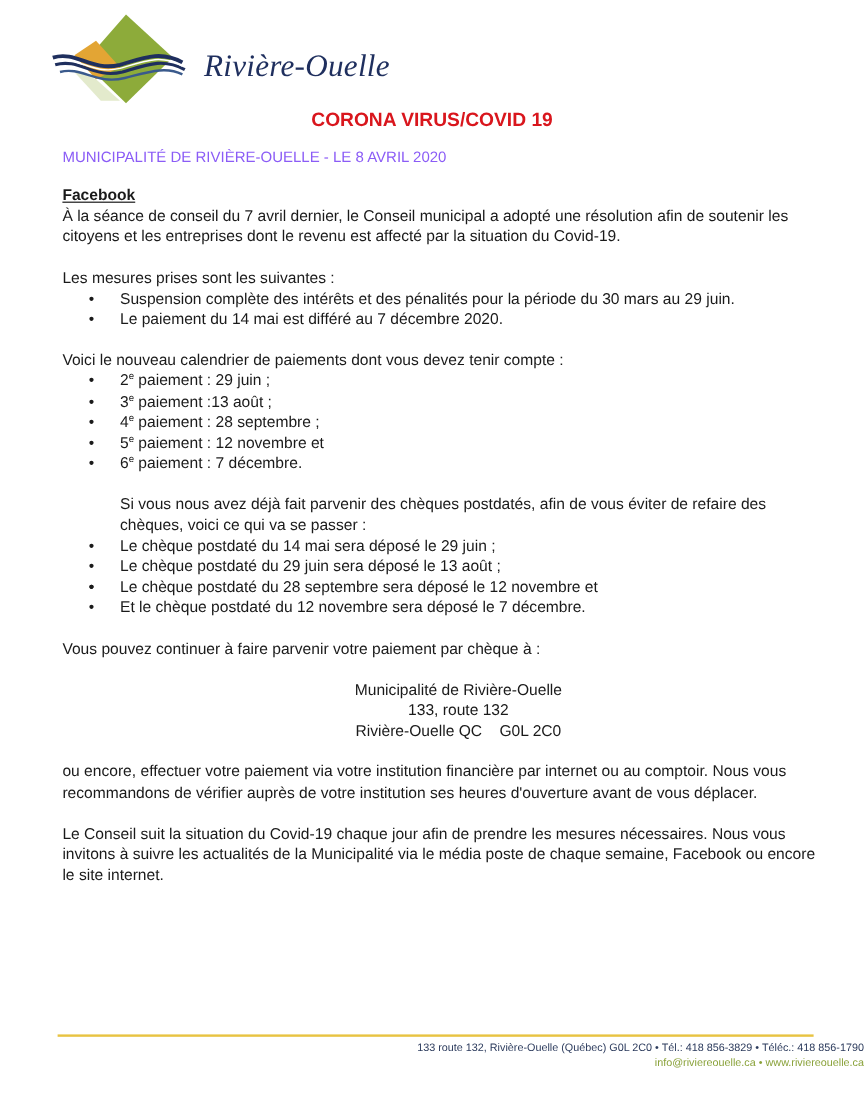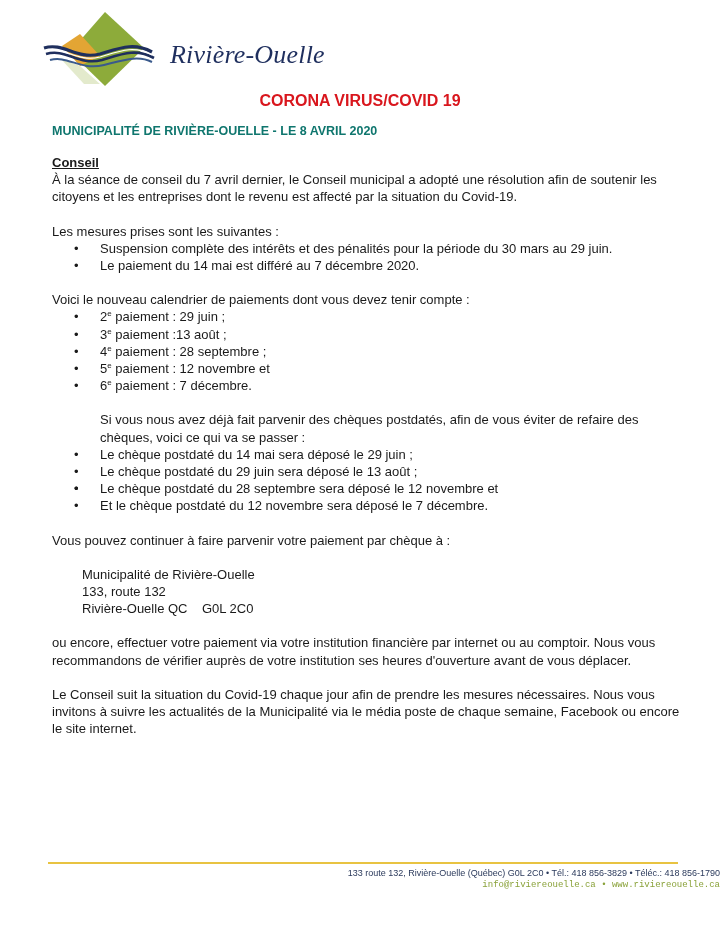--- a/index.html
+++ b/index.html
@@ -13,43 +13,43 @@
       position: absolute; left: 130px; top: 32px;
       font-family: Liberation Serif, serif; font-style: italic;
       font-size: 26px; color: #1f2f5e; letter-spacing: 0.2px;
     }
     .title {
       position: absolute; left: 0; width: 720px; top: 92px; text-align: center;
       font-weight: bold; font-size: 16px; color: #d9161d; box-sizing: border-box;
     }
     .subtitle {
       position: absolute; left: 52px; top: 124px;
-      font-weight: bold; font-size: 12.5px; color: #0f766e;
+      font-weight: normal; font-size: 12.5px; color: #8b5cf6;
     }
     .content {
       position: absolute; left: 52px; top: 154px; width: 630px;
       font-size: 13px; line-height: 17.2px; color: #1a1a1a;
     }
     .content p { margin: 0; }
     .heading { font-weight: bold; text-decoration: underline; }
     .gap { height: 17px; }
     ul { list-style: none; margin: 0; padding: 0; }
     li { position: relative; padding-left: 48px; }
     li .bullet { position: absolute; left: 22px; top: 0; }
     .indent { padding-left: 48px; }
     sup { font-size: 8px; line-height: 0; vertical-align: 5px; }
-    .address { padding-left: 30px; }
+    .address { text-align: center; padding-left: 30px; }
     .footer-rule {
       position: absolute; left: 48px; top: 862px; width: 630px; height: 2px; background: #e8c341;
     }
     .footer {
       position: absolute; left: 0; width: 720px; top: 867px; text-align: right;
       font-size: 9px; line-height: 12px; color: #2b3a5c;
     }
-    .footer .contact { color: #8aa23a; font-family: Liberation Mono, monospace; }
+    .footer .contact { color: #8aa23a; }
   </style>
 </head>
 <body>
 
 <div class="logo">
   <svg width="125" height="82" viewBox="0 0 125 82">
     <polygon points="65,4 104,40 65,78 30,44" fill="#8dab3a"></polygon>
     <polygon points="22,38 40,26 60,48 40,58" fill="#e3a534"></polygon>
     <polygon points="20,50 40,58 60,76 44,76" fill="#c7d59a" opacity="0.5"></polygon>
     <path d="M4,40 C24,34 36,52 60,46 C80,40 94,34 112,44" stroke="#1f2f5e" stroke-width="3.2" fill="none"></path>
@@ -57,21 +57,21 @@
     <path d="M10,52 C28,47 40,63 64,57 C84,52 98,47 112,54" stroke="#3a5a8c" stroke-width="2" fill="none"></path>
     <path d="M4,43 C24,37 36,55 60,49 C80,43 94,37 112,47" stroke="#ffffff" stroke-width="1.2" fill="none"></path>
   </svg>
   <div class="logo-text">Rivière-Ouelle</div>
 </div>
 
 <div class="title">CORONA VIRUS/COVID 19</div>
 <div class="subtitle">MUNICIPALITÉ DE RIVIÈRE-OUELLE - LE 8 AVRIL 2020</div>
 
 <div class="content">
-  <p class="heading">Conseil</p>
+  <p class="heading">Facebook</p>
   <p>À la séance de conseil du 7 avril dernier, le Conseil municipal a adopté une résolution afin de soutenir les citoyens et les entreprises dont le revenu est affecté par la situation du Covid-19.</p>
   <div class="gap"></div>
 
   <p>Les mesures prises sont les suivantes :</p>
   <ul>
     <li><span class="bullet">•</span><span>Suspension complète des intérêts et des pénalités pour la période du 30 mars au 29 juin.</span></li>
     <li><span class="bullet">•</span><span>Le paiement du 14 mai est différé au 7 décembre 2020.</span></li>
   </ul>
   <div class="gap"></div>
 

